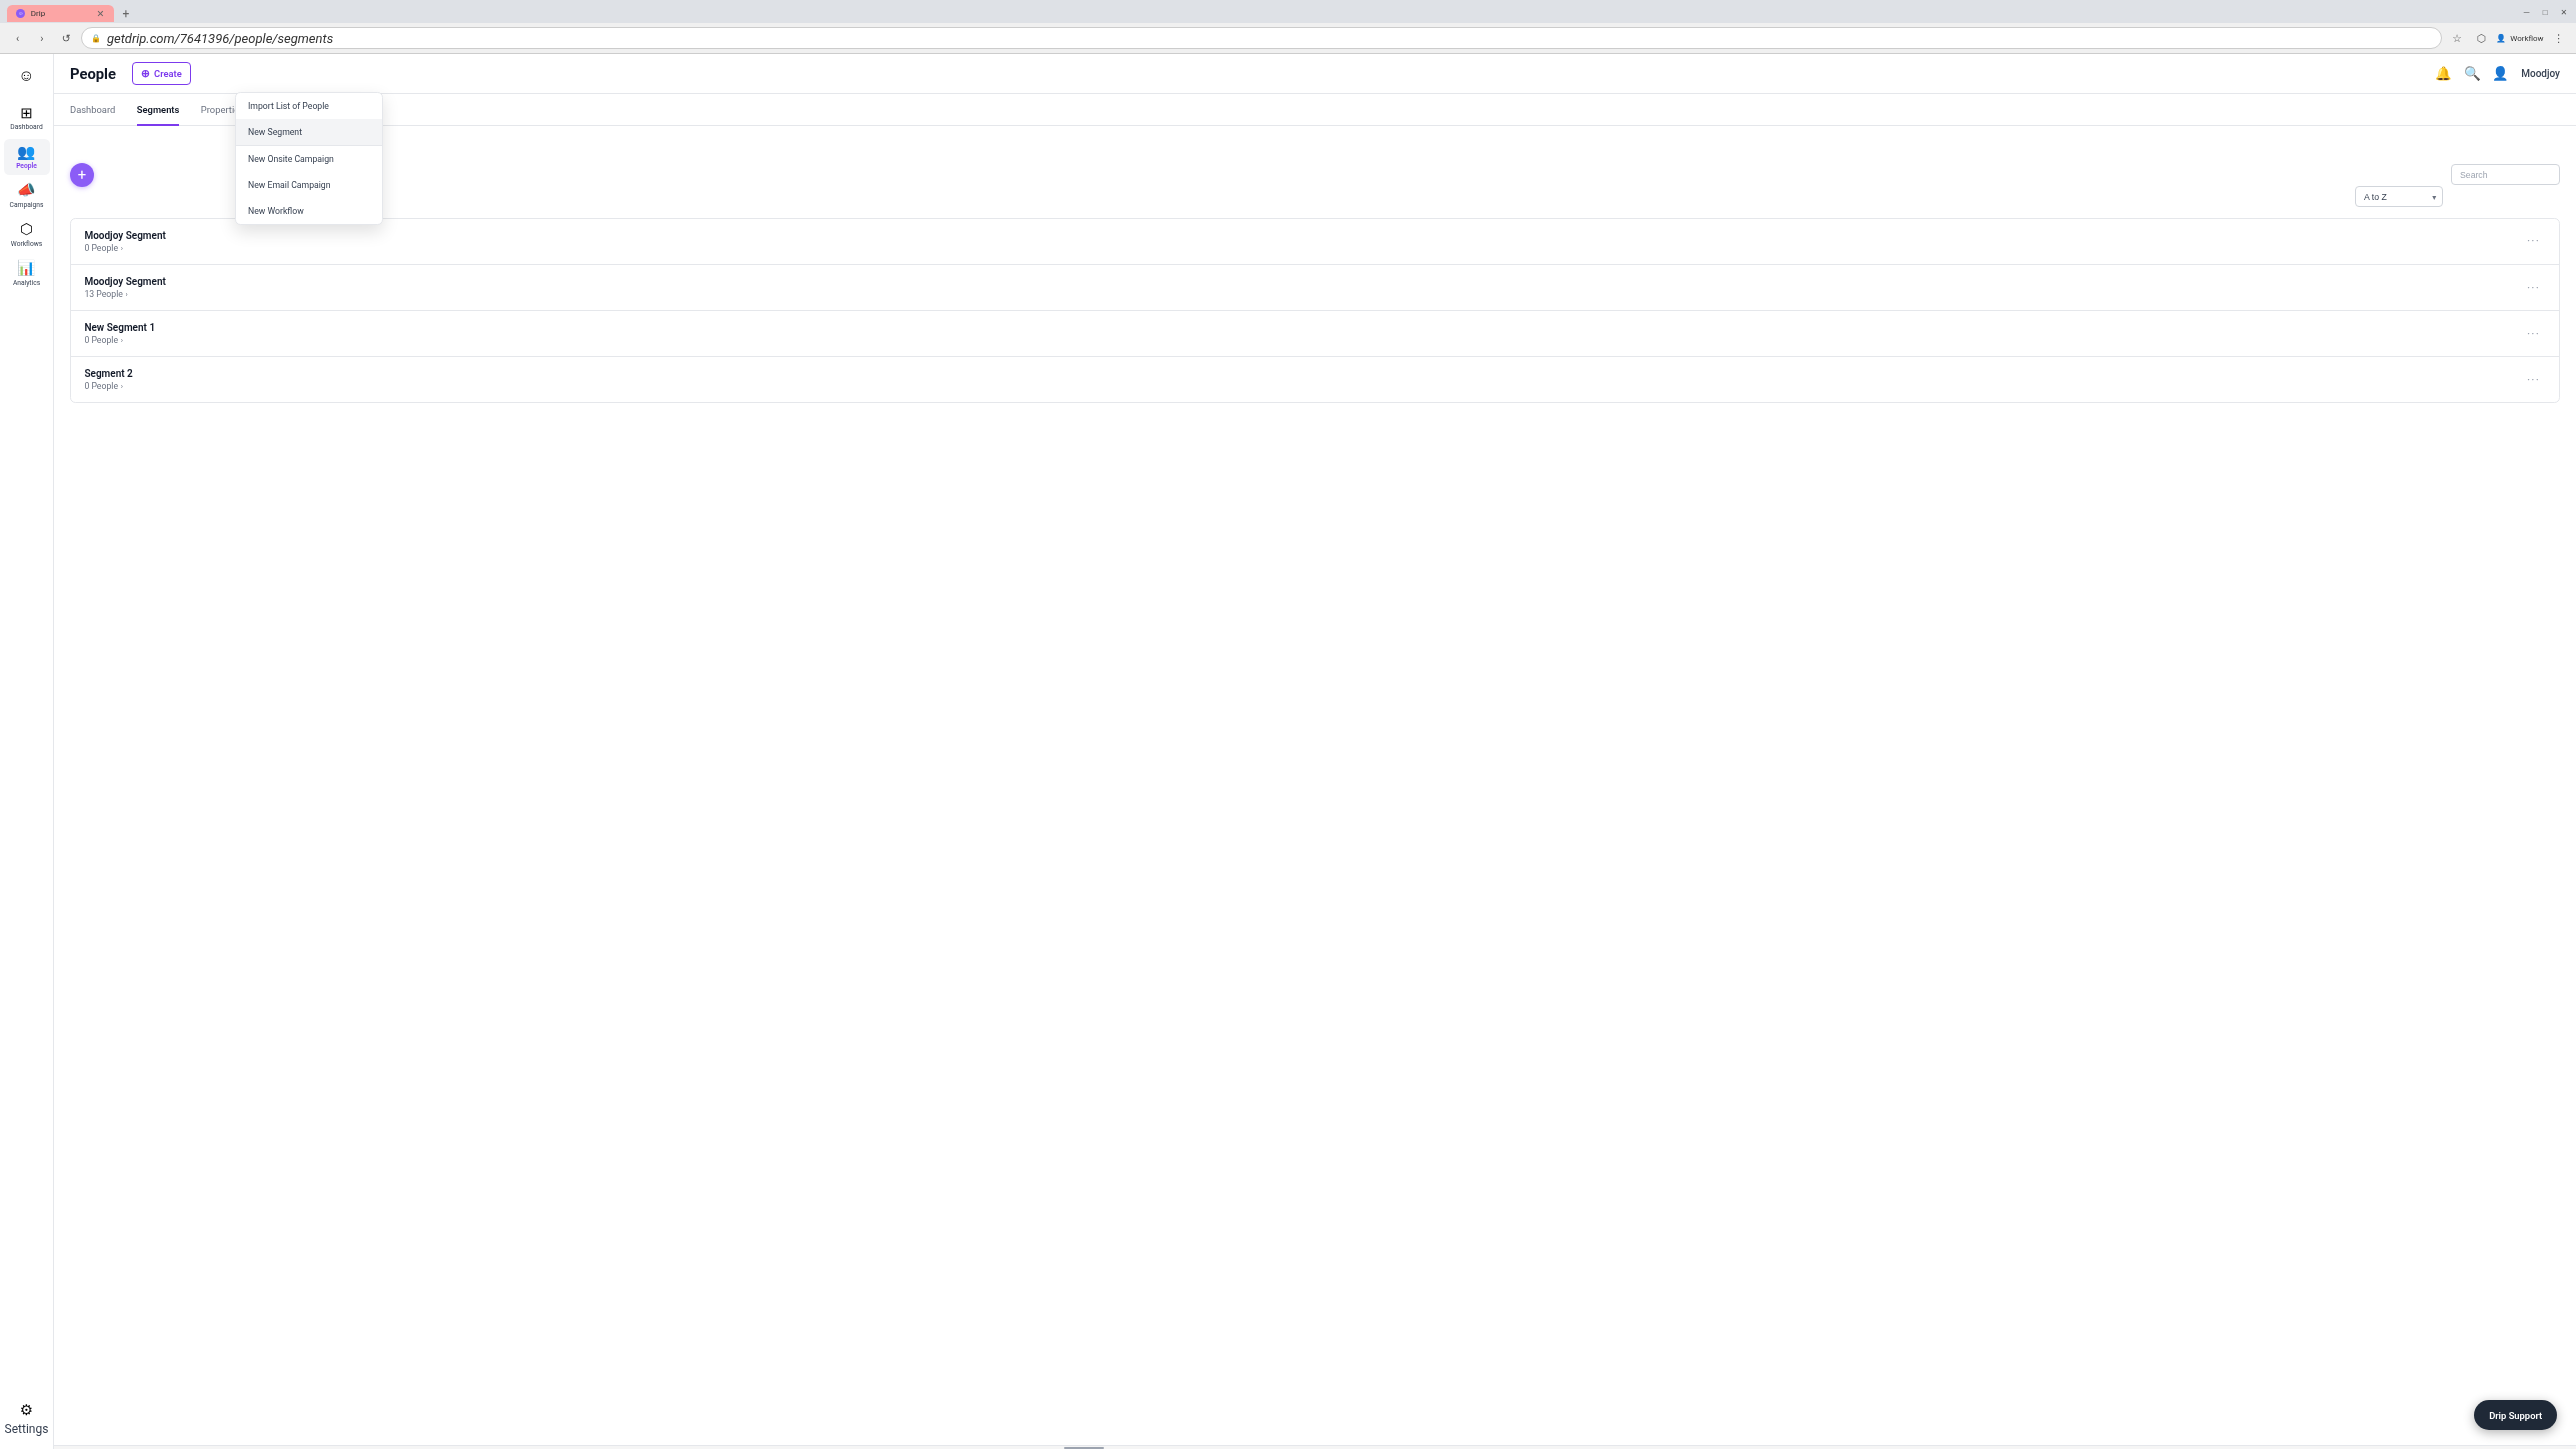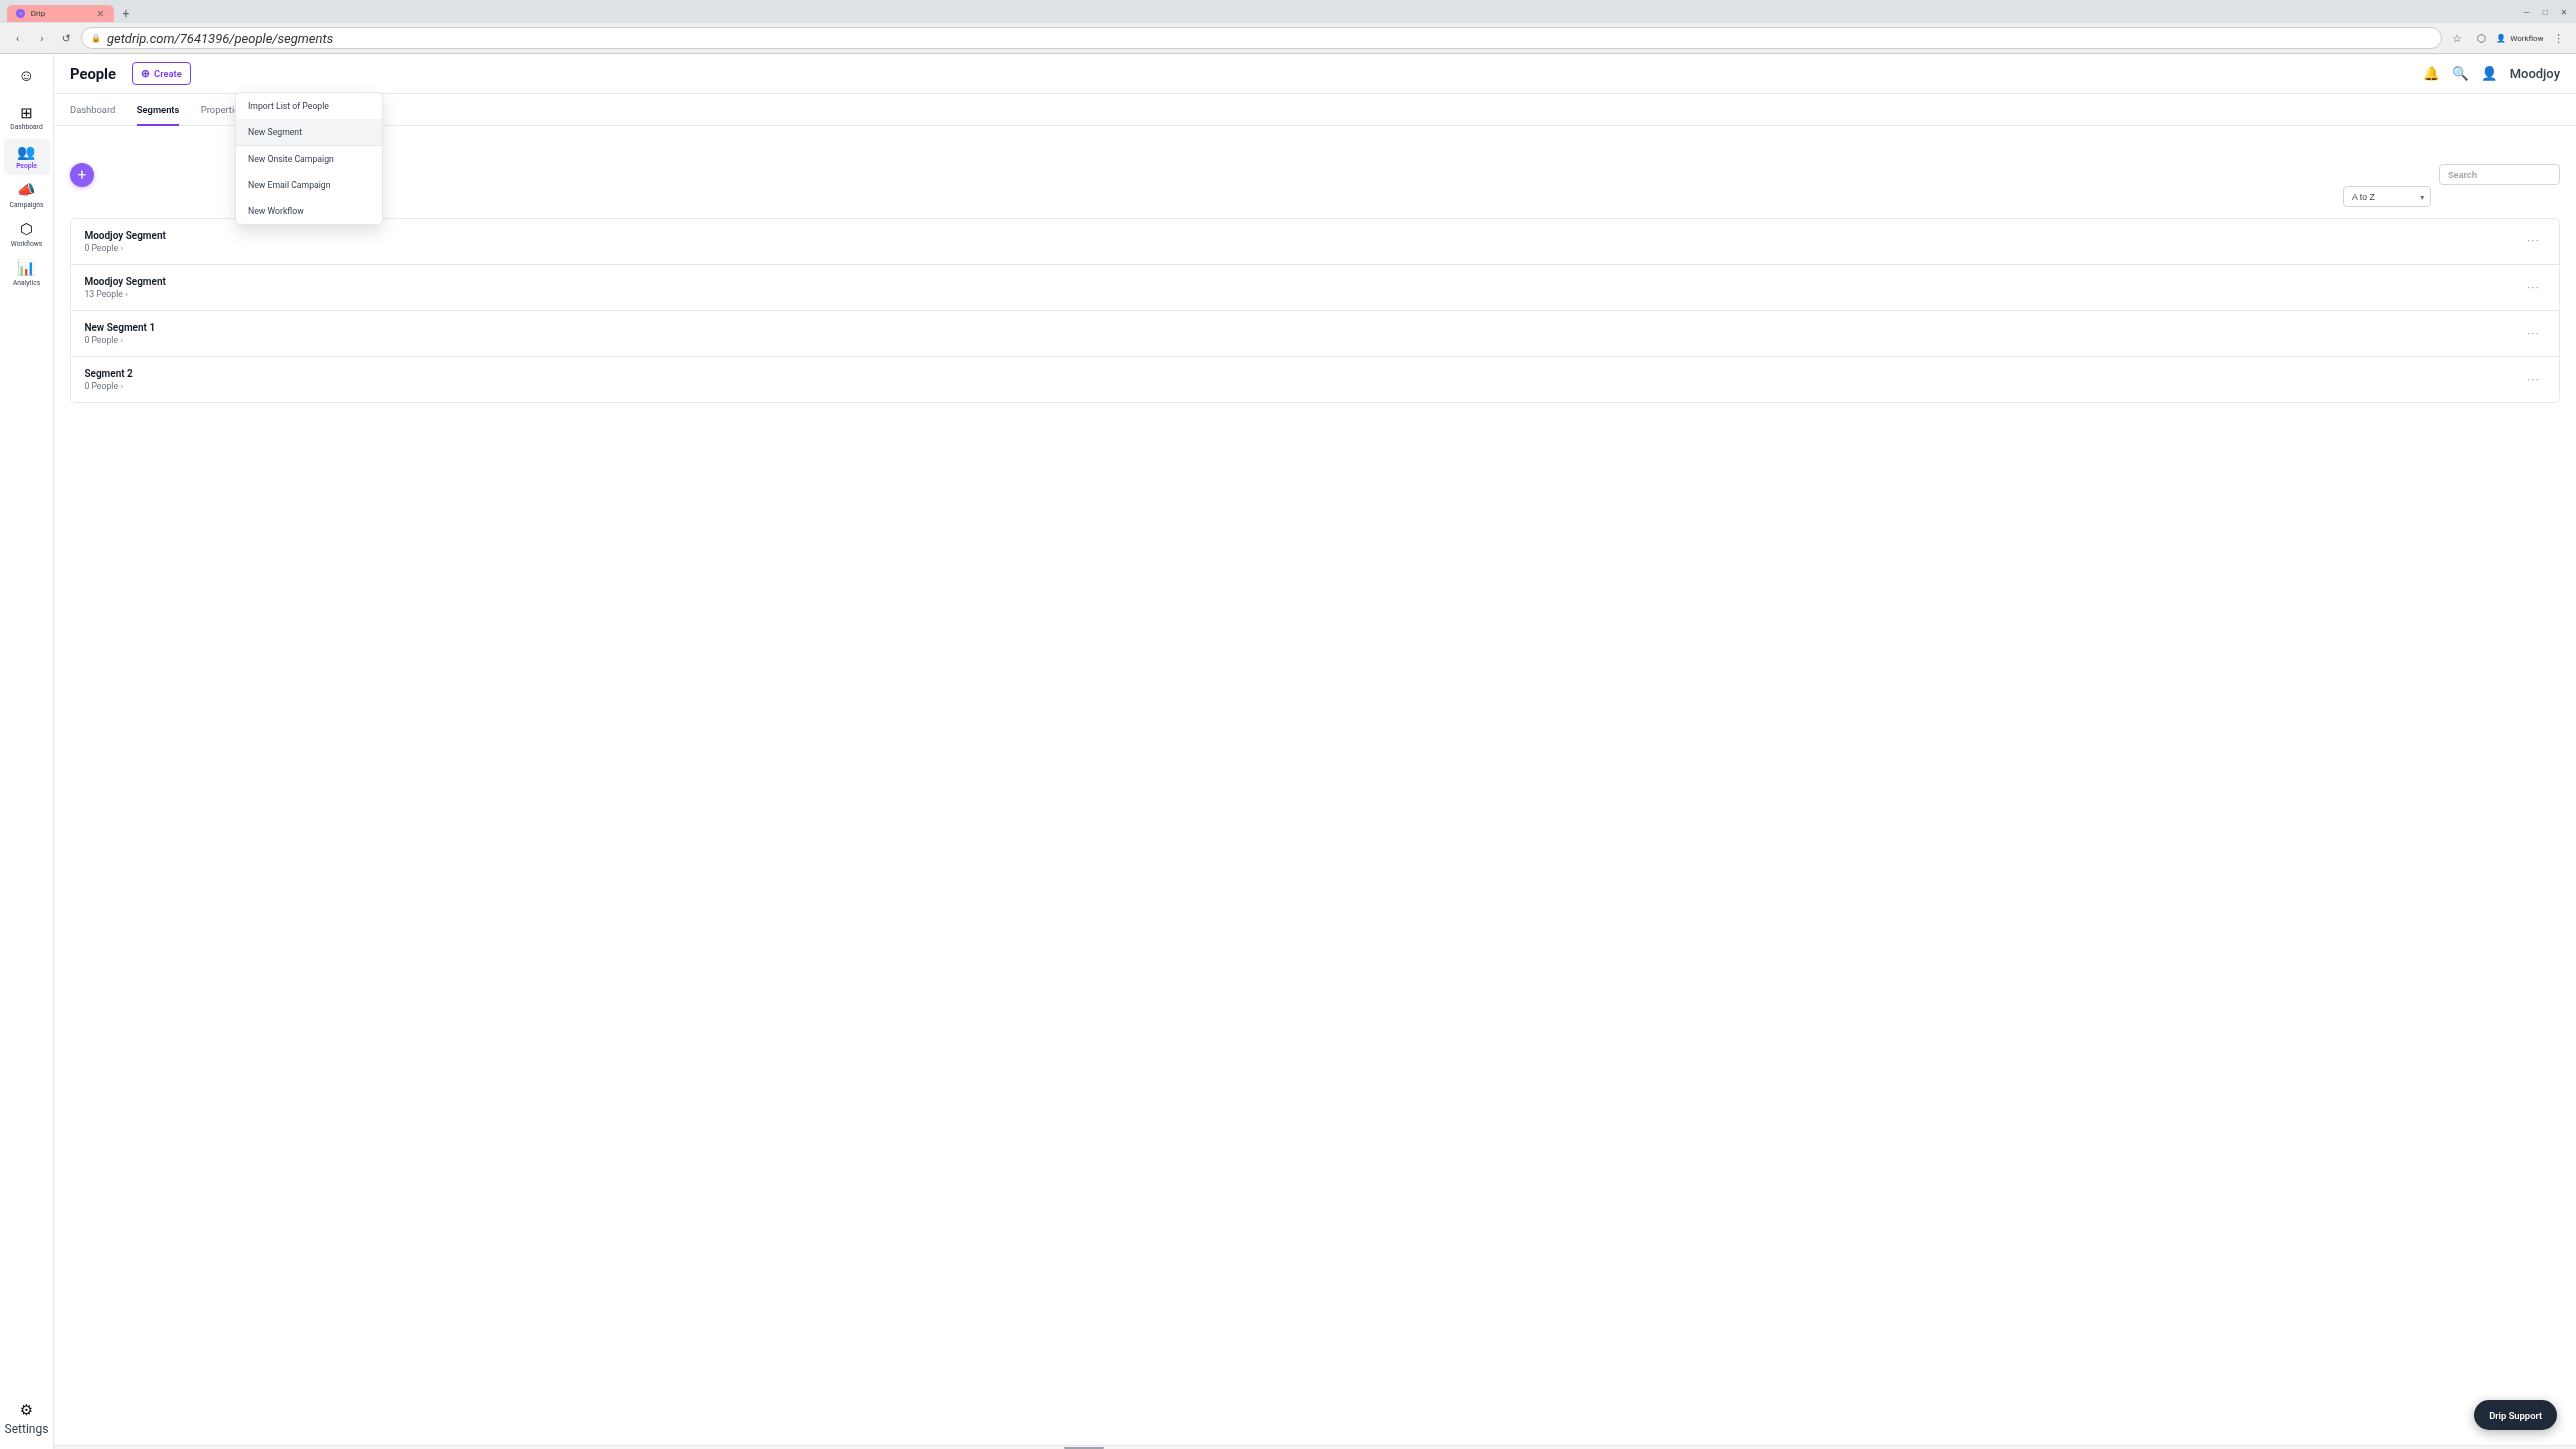--- a/index.html
+++ b/index.html
@@ -274,21 +274,21 @@
       display: flex;
       align-items: center;
       gap: 12px;
     }
     .header-icon {
       font-size: 13.4px;
       color: #6b7280;
       cursor: pointer;
     }
     .header-username {
-      font-size: 13px;
+      font-size: 10px;
       color: #374151;
       font-weight: 500;
     }
 
     
     .dropdown-menu {
       position: absolute;
       top: 38px;
       left: 181px;
       background: #fff;
@@ -391,23 +391,22 @@
       font-size: 8px;
       color: #6b7280;
       pointer-events: none;
     }
     .search-box {
       border: 0.7px solid #d1d5db;
       border-radius: 4px;
       padding: 4.7px 8px;
       font-size: 8.7px;
       color: #374151;
-      width: 121px;
-      background: #fff;
-      font-weight: bold;
+      width: 109px;
+      background: #fff;
     }
     .search-box::placeholder { color: #9ca3af; }
 
     
     .segments-list {
       border: 0.7px solid #e5e7eb;
       border-radius: 5.4px;
       overflow: hidden;
       background: #fff;
     }

